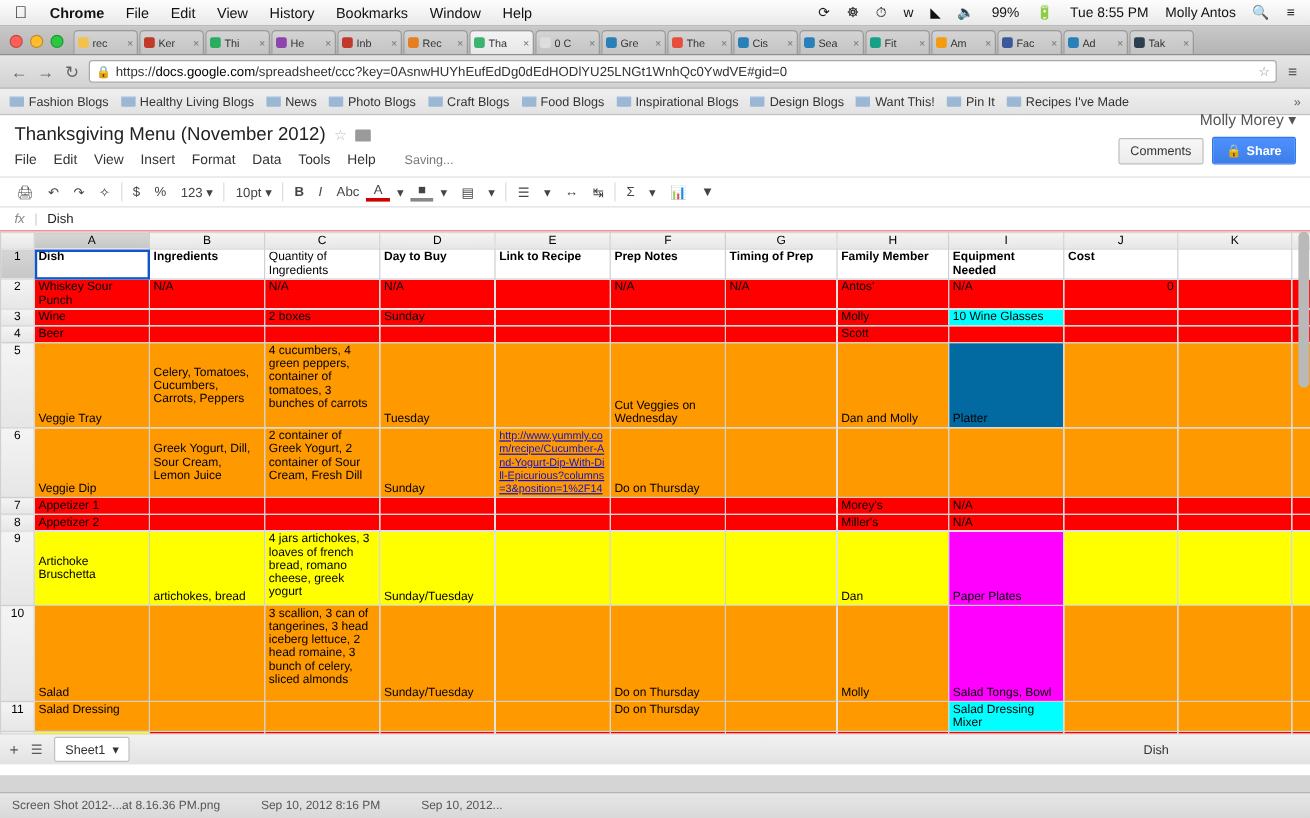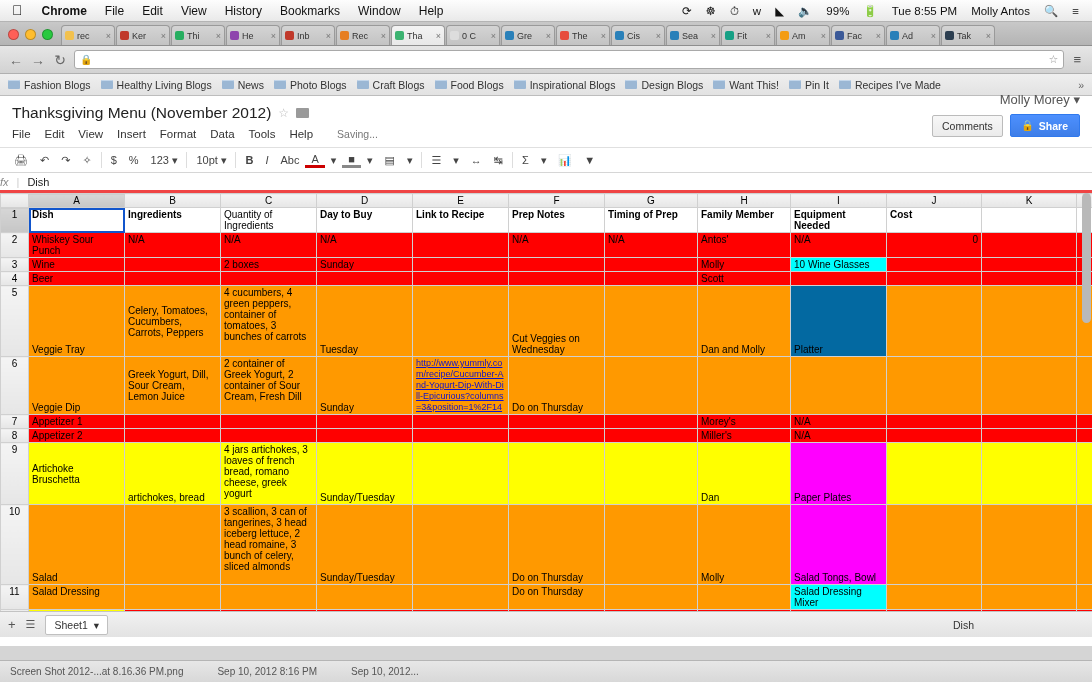--- a/index.html
+++ b/index.html
@@ -108,21 +108,21 @@
   }
   .tb { font-size:11px; color:#444; padding:0 6px; white-space:nowrap; }
   .tb.sep { border-left:1px solid #ddd; margin:0 3px; padding:0; height:16px; width:0; }
   .tb.bold { font-weight:bold; }
   .tb.ital { font-style:italic; }
   .swatch-u { border-bottom:3px solid #cc0000; padding-bottom:0px;}
   .swatch-f { border-bottom:3px solid #888; }
 
   .formulabar {
     height:20px; display:flex; align-items:center; gap:8px;
-    padding:0 0; border-bottom:3px solid #ef4444; font-size:11px; background:#fff;
+    padding:0 12px; border-bottom:1px solid #ef4444; font-size:11px; background:#fff;
   }
   .fx { color:#888; font-style:italic; }
   .fbval { color:#222; }
 
   
   .gridwrap { position:relative; height:418px; overflow:hidden; background:#fff;}
   table.sheet { border-collapse:collapse; table-layout:fixed; width:1082px;}
   table.sheet td, table.sheet th {
     border:1px solid #d0d0d0; font-size:10px; color:#000;
     padding:1px 3px; vertical-align:top; overflow:hidden;
@@ -292,20 +292,21 @@
         </div>
       </div>
   </div>
 
   <div class="navbar">
     <span class="navbtn">←</span>
     <span class="navbtn">→</span>
     <span class="navbtn">↻</span>
     <div class="urlbar">
       <span class="lock">🔒</span>
+      <span class="urltext"><span>https://</span><span class="host">docs.google.com</span><span>/spreadsheet/ccc?key=0AsnwHUYhEufEdDg0dEdHODlYU25LNGt1WnhQc0YwdVE#gid=0</span></span>
       <span class="star">☆</span>
     </div>
     <span class="menu-btn">≡</span>
   </div>
 
   <div class="bookmarks">
     <div id="bm-host" style="display:flex; align-items:center; gap:10px;">
         <span class="bm">
           <span class="folder"></span>
           <span>Fashion Blogs</span>

